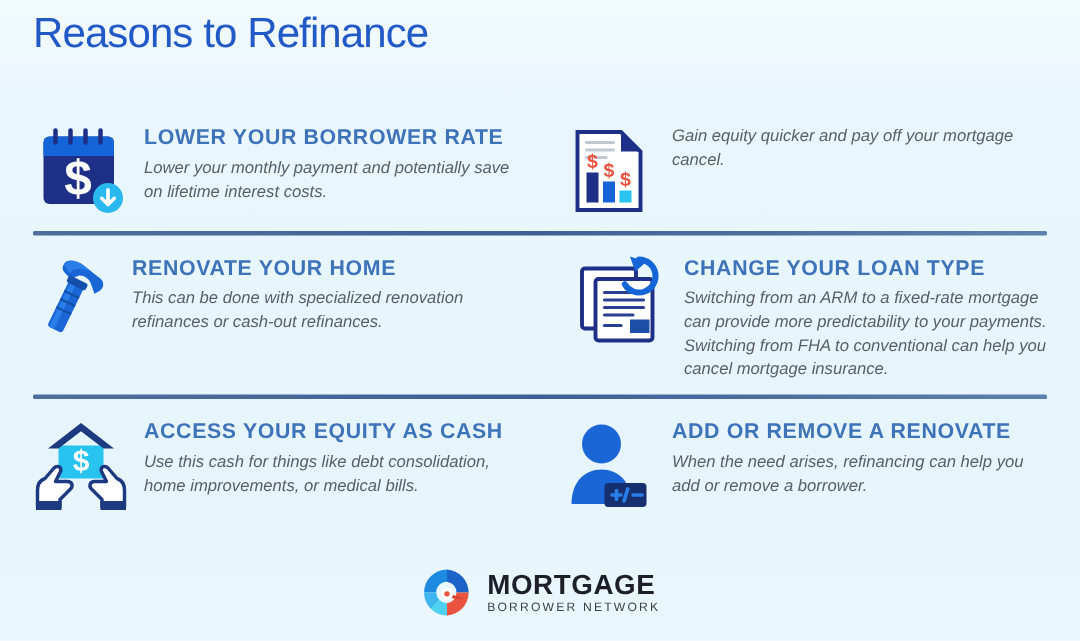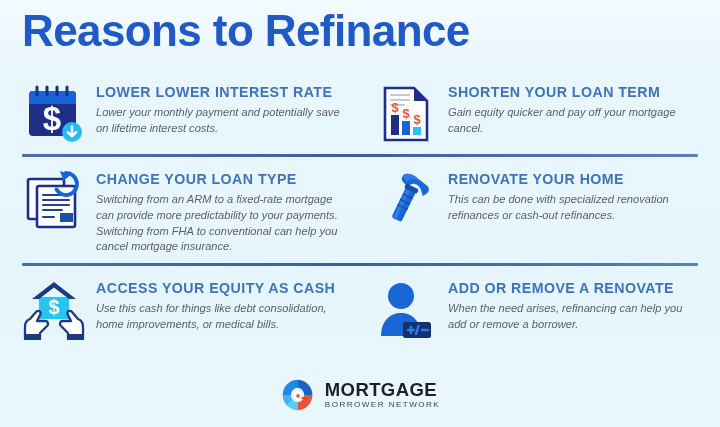--- a/index.html
+++ b/index.html
@@ -19,22 +19,22 @@
   #infographic {
     width:720px; height:427px;
     position:relative;
     padding:0;
   }
 
   
   .title {
     position:absolute;
     left:22px; top:6px;
-    font-size:44px;
-    font-weight:bold;
+    font-size:28px;
+    font-weight:normal;
     color:#2159c6;
     letter-spacing:-0.6px;
     line-height:1.15;
     white-space:nowrap;
   }
 
   
   .rows { position:absolute; left:0; top:74px; width:720px; }
 
   .row { position:relative; display:flex; width:720px; }
@@ -131,21 +131,21 @@
               <line x1="25" y1="5" x2="25" y2="13"></line>
               <line x1="35" y1="5" x2="35" y2="13"></line>
               <line x1="45" y1="5" x2="45" y2="13"></line>
             </g>
             <text x="30" y="48" font-family="Liberation Sans, sans-serif" font-size="33" font-weight="bold" fill="#ffffff" text-anchor="middle">$</text>
             <circle cx="50" cy="50" r="10" fill="#29b8ef"></circle>
             <path d="M50 44.5 L50 54 M45.8 50.2 L50 54.4 L54.2 50.2" stroke="#ffffff" stroke-width="2.4" fill="none" stroke-linecap="round" stroke-linejoin="round"></path>
           </svg>
         </div>
         <div class="txt">
-          <div class="head">LOWER LOWER INTEREST RATE</div>
+          <div class="head">LOWER YOUR BORROWER RATE</div>
           <div class="body">Lower your monthly payment and potentially save on lifetime interest costs.</div>
         </div>
       </div>
 
       <div class="cell right">
         <div class="icon-wrap">
           <svg viewBox="0 0 64 64">
             <path d="M11 6 H40 L53 19 V58 H11 Z" fill="#ffffff" stroke="#1d2f86" stroke-width="2.6"></path>
             <path d="M40 6 L53 19 H40 Z" fill="#1d2f86"></path>
             <g stroke="#c3c9d4" stroke-width="2.1" stroke-linecap="round">
@@ -157,52 +157,28 @@
             <rect x="28" y="39" width="8" height="14" fill="#1565d8"></rect>
             <rect x="39" y="45" width="8" height="8" fill="#29c3ef"></rect>
             <g font-family="Liberation Sans, sans-serif" font-size="13" font-weight="bold" fill="#e8543f" text-anchor="middle">
               <text x="21" y="30">$</text>
               <text x="32" y="36">$</text>
               <text x="43" y="42">$</text>
             </g>
           </svg>
         </div>
         <div class="txt">
-          <div class="head">SHORTEN YOUR LOAN TERM</div>
           <div class="body">Gain equity quicker and pay off your mortgage cancel.</div>
         </div>
       </div>
     </div>
 
     <div class="divider"></div>
 
     <div class="row row-2">
-
-      <div class="cell left">
-        <div class="icon-wrap">
-          <svg viewBox="0 0 64 64">
-            <rect x="6" y="10" width="36" height="40" rx="2" fill="#ffffff" stroke="#1d2f86" stroke-width="2.6"></rect>
-            <rect x="15" y="17" width="38" height="41" rx="2" fill="#ffffff" stroke="#1d2f86" stroke-width="2.6"></rect>
-            <g stroke="#2a3f8f" stroke-width="2.1" stroke-linecap="round">
-              <line x1="21" y1="26" x2="47" y2="26"></line>
-              <line x1="21" y1="31" x2="47" y2="31"></line>
-              <line x1="21" y1="36" x2="47" y2="36"></line>
-              <line x1="21" y1="41" x2="40" y2="41"></line>
-              <line x1="21" y1="48" x2="32" y2="48"></line>
-            </g>
-            <rect x="38" y="44" width="13" height="9" fill="#1d4fa8"></rect>
-            <path d="M44 4 a11 11 0 1 1 -9.5 16.5" stroke="#1565d8" stroke-width="4" fill="none" stroke-linecap="round"></path>
-            <path d="M38 2 L49 5.5 L41.5 12 Z" fill="#1565d8"></path>
-          </svg>
-        </div>
-        <div class="txt">
-          <div class="head">CHANGE YOUR LOAN TYPE</div>
-          <div class="body">Switching from an ARM to a fixed-rate mortgage can provide more predictability to your payments. Switching from FHA to conventional can help you cancel mortgage insurance.</div>
-        </div>
-      </div>
 
       <div class="cell right">
         <div class="icon-wrap">
           <svg viewBox="0 0 64 64">
             <g transform="rotate(26 32 32)">
               <path d="M18 12 C18 7 24 5 30 6 L44 9 C48 10 49 14 47 17 L45 20 L40 15
                        C37 12 32 12 30 14 L26 18 C22 16 18 16 18 12 Z" fill="#1a66d6"></path>
               <path d="M18 11 C18 7 24 5 30 6 L36 7.5 C30 8 25 10 24 15 Z" fill="#2a7ee8"></path>
               <rect x="26" y="17" width="11" height="36" rx="2.2" fill="#1a66d6"></rect>
               <rect x="27.5" y="17" width="3.6" height="36" fill="#2a7ee8"></rect>
@@ -211,20 +187,43 @@
                 <line x1="26" y1="27" x2="37" y2="27"></line>
                 <line x1="26" y1="33" x2="37" y2="33"></line>
                 <line x1="26" y1="39" x2="37" y2="39"></line>
               </g>
             </g>
           </svg>
         </div>
         <div class="txt">
           <div class="head">RENOVATE YOUR HOME</div>
           <div class="body">This can be done with specialized renovation refinances or cash-out refinances.</div>
+        </div>
+      </div>
+
+      <div class="cell left">
+        <div class="icon-wrap">
+          <svg viewBox="0 0 64 64">
+            <rect x="6" y="10" width="36" height="40" rx="2" fill="#ffffff" stroke="#1d2f86" stroke-width="2.6"></rect>
+            <rect x="15" y="17" width="38" height="41" rx="2" fill="#ffffff" stroke="#1d2f86" stroke-width="2.6"></rect>
+            <g stroke="#2a3f8f" stroke-width="2.1" stroke-linecap="round">
+              <line x1="21" y1="26" x2="47" y2="26"></line>
+              <line x1="21" y1="31" x2="47" y2="31"></line>
+              <line x1="21" y1="36" x2="47" y2="36"></line>
+              <line x1="21" y1="41" x2="40" y2="41"></line>
+              <line x1="21" y1="48" x2="32" y2="48"></line>
+            </g>
+            <rect x="38" y="44" width="13" height="9" fill="#1d4fa8"></rect>
+            <path d="M44 4 a11 11 0 1 1 -9.5 16.5" stroke="#1565d8" stroke-width="4" fill="none" stroke-linecap="round"></path>
+            <path d="M38 2 L49 5.5 L41.5 12 Z" fill="#1565d8"></path>
+          </svg>
+        </div>
+        <div class="txt">
+          <div class="head">CHANGE YOUR LOAN TYPE</div>
+          <div class="body">Switching from an ARM to a fixed-rate mortgage can provide more predictability to your payments. Switching from FHA to conventional can help you cancel mortgage insurance.</div>
         </div>
       </div>
     </div>
 
     <div class="divider"></div>
 
     <div class="row row-3">
 
       <div class="cell left">
         <div class="icon-wrap">

